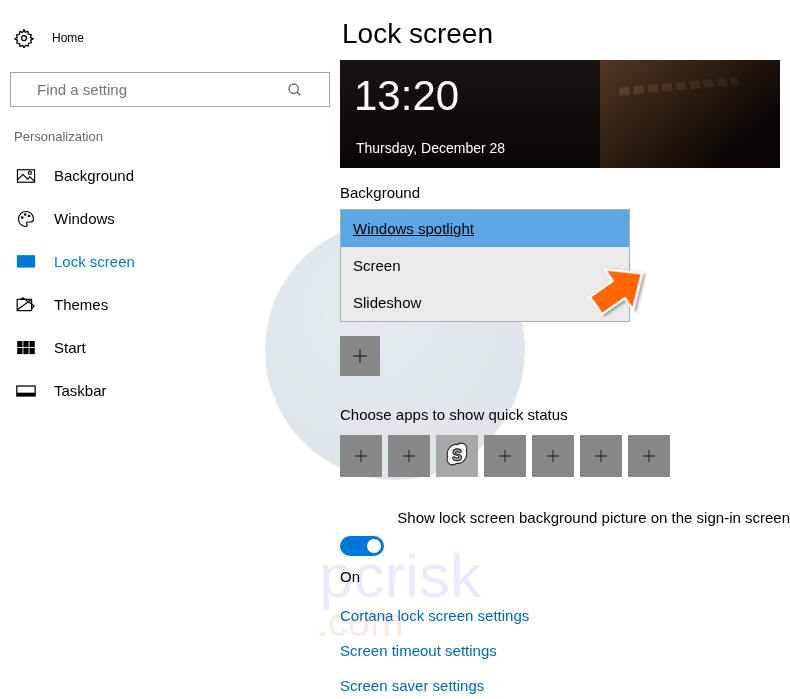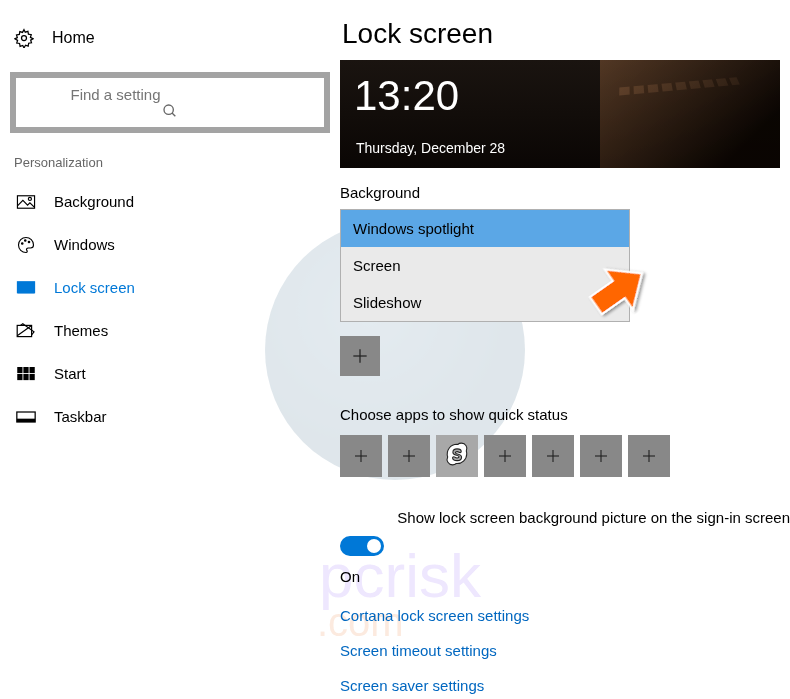--- a/index.html
+++ b/index.html
@@ -6,23 +6,23 @@
     body { width: 790px; height: 699px; background: #fff; display: flex; position: relative; overflow: hidden; }
     
     .watermark { position: absolute; left: 50%; top: 50%; transform: translate(-50%, -50%); z-index: 0; pointer-events: none; opacity: 0.15; }
     .watermark .circle { width: 260px; height: 260px; border-radius: 50%; background: radial-gradient(circle at 40% 35%, #4a7a9a 0%, #2a5a7a 60%); position: relative; }
     .watermark .txt { position: absolute; top: 320px; left: 54px; font-size: 62px; font-weight: 400; color: #8b5cf6; }
     .watermark .txt2 { position: absolute; top: 380px; left: 52px; font-size: 40px; color: #e67329; }
 
     .sidebar { width: 340px; padding: 22px 10px 10px 10px; flex-shrink: 0; z-index: 1; }
     .home-row { display: flex; align-items: center; gap: 18px; padding: 6px 4px 6px 4px; margin-bottom: 18px; cursor: pointer; }
     .home-row .icon { width: 20px; height: 20px; display: flex; align-items: center; justify-content: center; }
-    .home-row span.lbl { font-size: 16px; color: #000; }
-
-    .search-box { display: flex; align-items: center; border: 6px solid #a3a3a3; padding: 8px 1px; margin-bottom: 22px; flex-direction: column; }
+    .home-row span.lbl { font-size: 12px; color: #000; }
+
+    .search-box { display: flex; align-items: center; border: 1px solid #a3a3a3; padding: 8px 26px; margin-bottom: 22px; }
     .search-box input { border: none; outline: none; flex: 1; font-size: 15px; font-family: inherit; background: transparent; }
     .search-box .sicon { width: 16px; height: 16px; }
 
     .section-title { font-size: 13px; color: #666; padding-left: 4px; margin-bottom: 10px; }
 
     .nav-item { display: flex; align-items: center; gap: 18px; padding: 13px 6px; cursor: pointer; }
     .nav-item .nicon { width: 20px; height: 16px; display: flex; align-items: center; justify-content: center; }
     .nav-item span.lbl { font-size: 15px; color: #000; }
     .nav-item.sel span.lbl { color: #0078d7; }
     .nav-item.sel .nicon svg { stroke: #0078d7; fill: #0078d7; }
@@ -33,21 +33,21 @@
     .preview { width: 440px; height: 108px; background: linear-gradient(180deg, #1a1410 0%, #0a0604 100%); position: relative; margin-bottom: 16px; overflow: hidden; }
     .preview::after { content:""; position:absolute; right:0; top:0; width:180px; height:108px; background: linear-gradient(135deg, rgba(120,80,50,0.6) 0%, rgba(10,5,2,0.9) 80%); }
     .preview .dock { position:absolute; right:40px; top:20px; width:120px; height:12px; background: repeating-linear-gradient(90deg, rgba(140,100,70,0.7) 0 10px, rgba(20,12,6,0.7) 10px 14px); transform: perspective(300px) rotateX(50deg) rotateZ(-8deg); }
     .preview .time { position: absolute; left: 14px; top: 12px; color: #fff; font-size: 42px; font-weight: 300; }
     .preview .date { position: absolute; left: 16px; bottom: 12px; color: #fff; font-size: 14px; }
 
     .field-label { font-size: 15px; color: #000; margin-bottom: 8px; }
 
     .dropdown { width: 290px; border: 1px solid #b0b0b0; background: #fff; margin-bottom: 14px; position: relative; }
     .dropdown .opt { padding: 10px 12px; font-size: 15px; cursor: pointer; }
-    .dropdown .opt.selected { background: #5ba7e6; color: #000; }
+    .dropdown .opt.selected { background: #5ba7e6; color: #000; text-decoration: underline; }
     .dropdown .opt:not(.selected) { background: #eaeaea; }
 
     .arrow-cursor { position: absolute; left: 240px; top: 50px; z-index: 5; }
 
     .plus-btn { width: 40px; height: 40px; background: #888; display: flex; align-items: center; justify-content: center; cursor: pointer; margin-bottom: 30px; }
     .plus-btn svg { stroke: #222; }
 
     .status-label { font-size: 15px; margin-bottom: 12px; }
     .tile-row { display: flex; gap: 6px; margin-bottom: 32px; }
     .tile { width: 42px; height: 42px; background: #888; display: flex; align-items: center; justify-content: center; cursor: pointer; }

